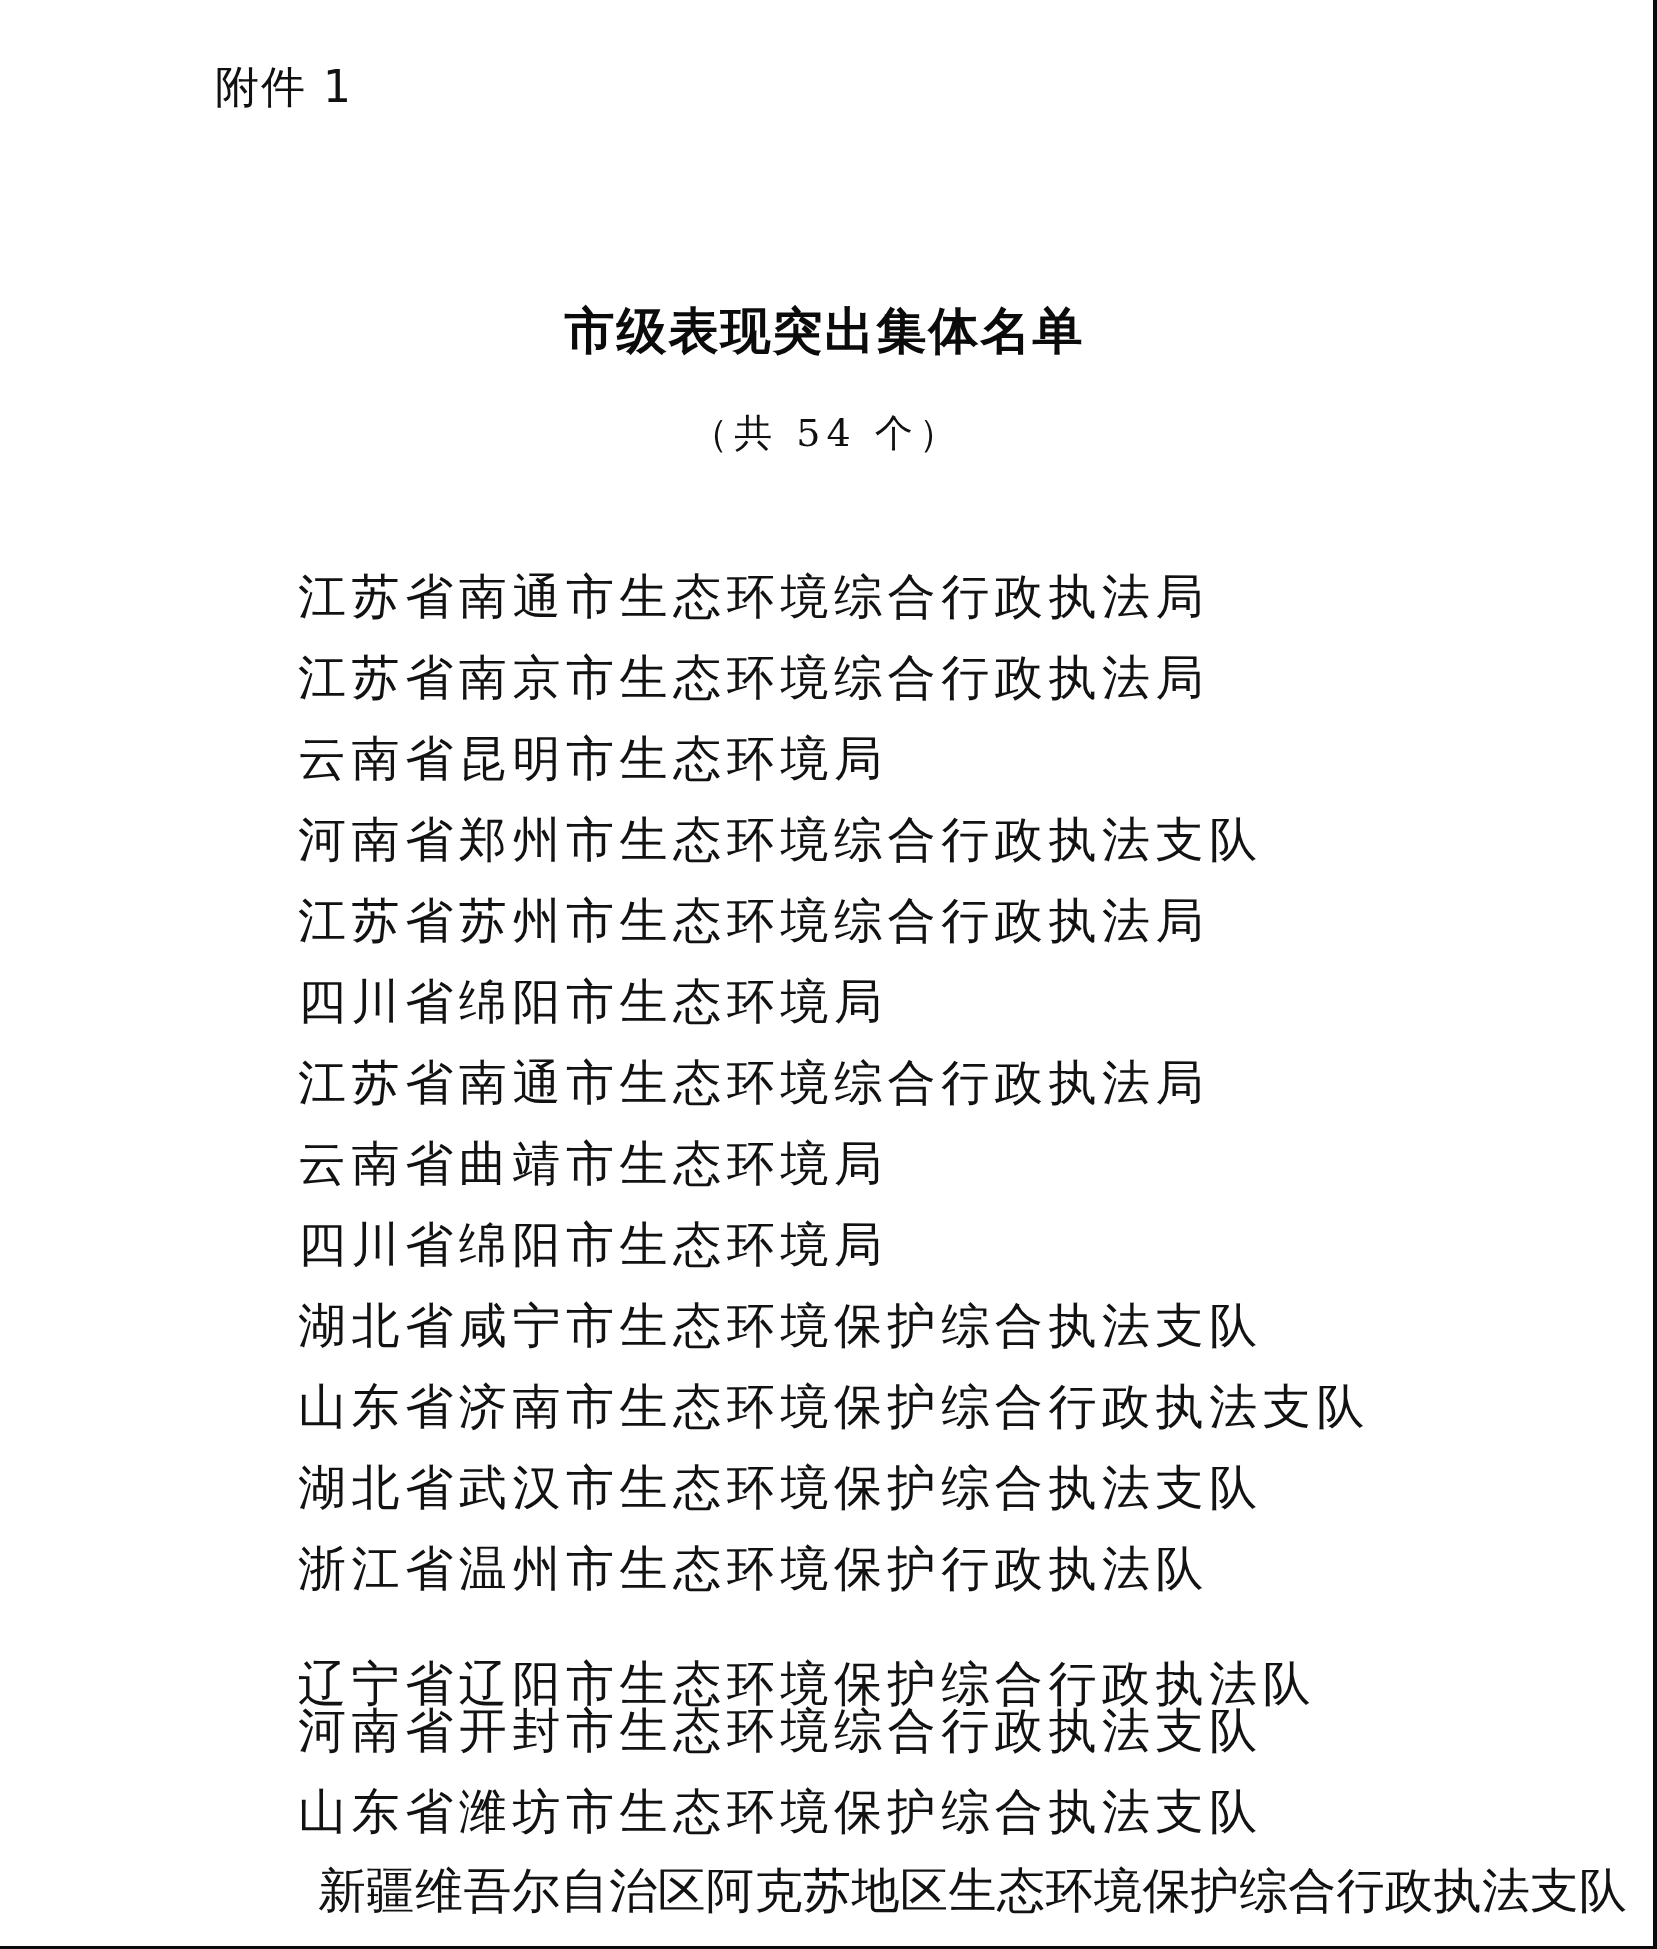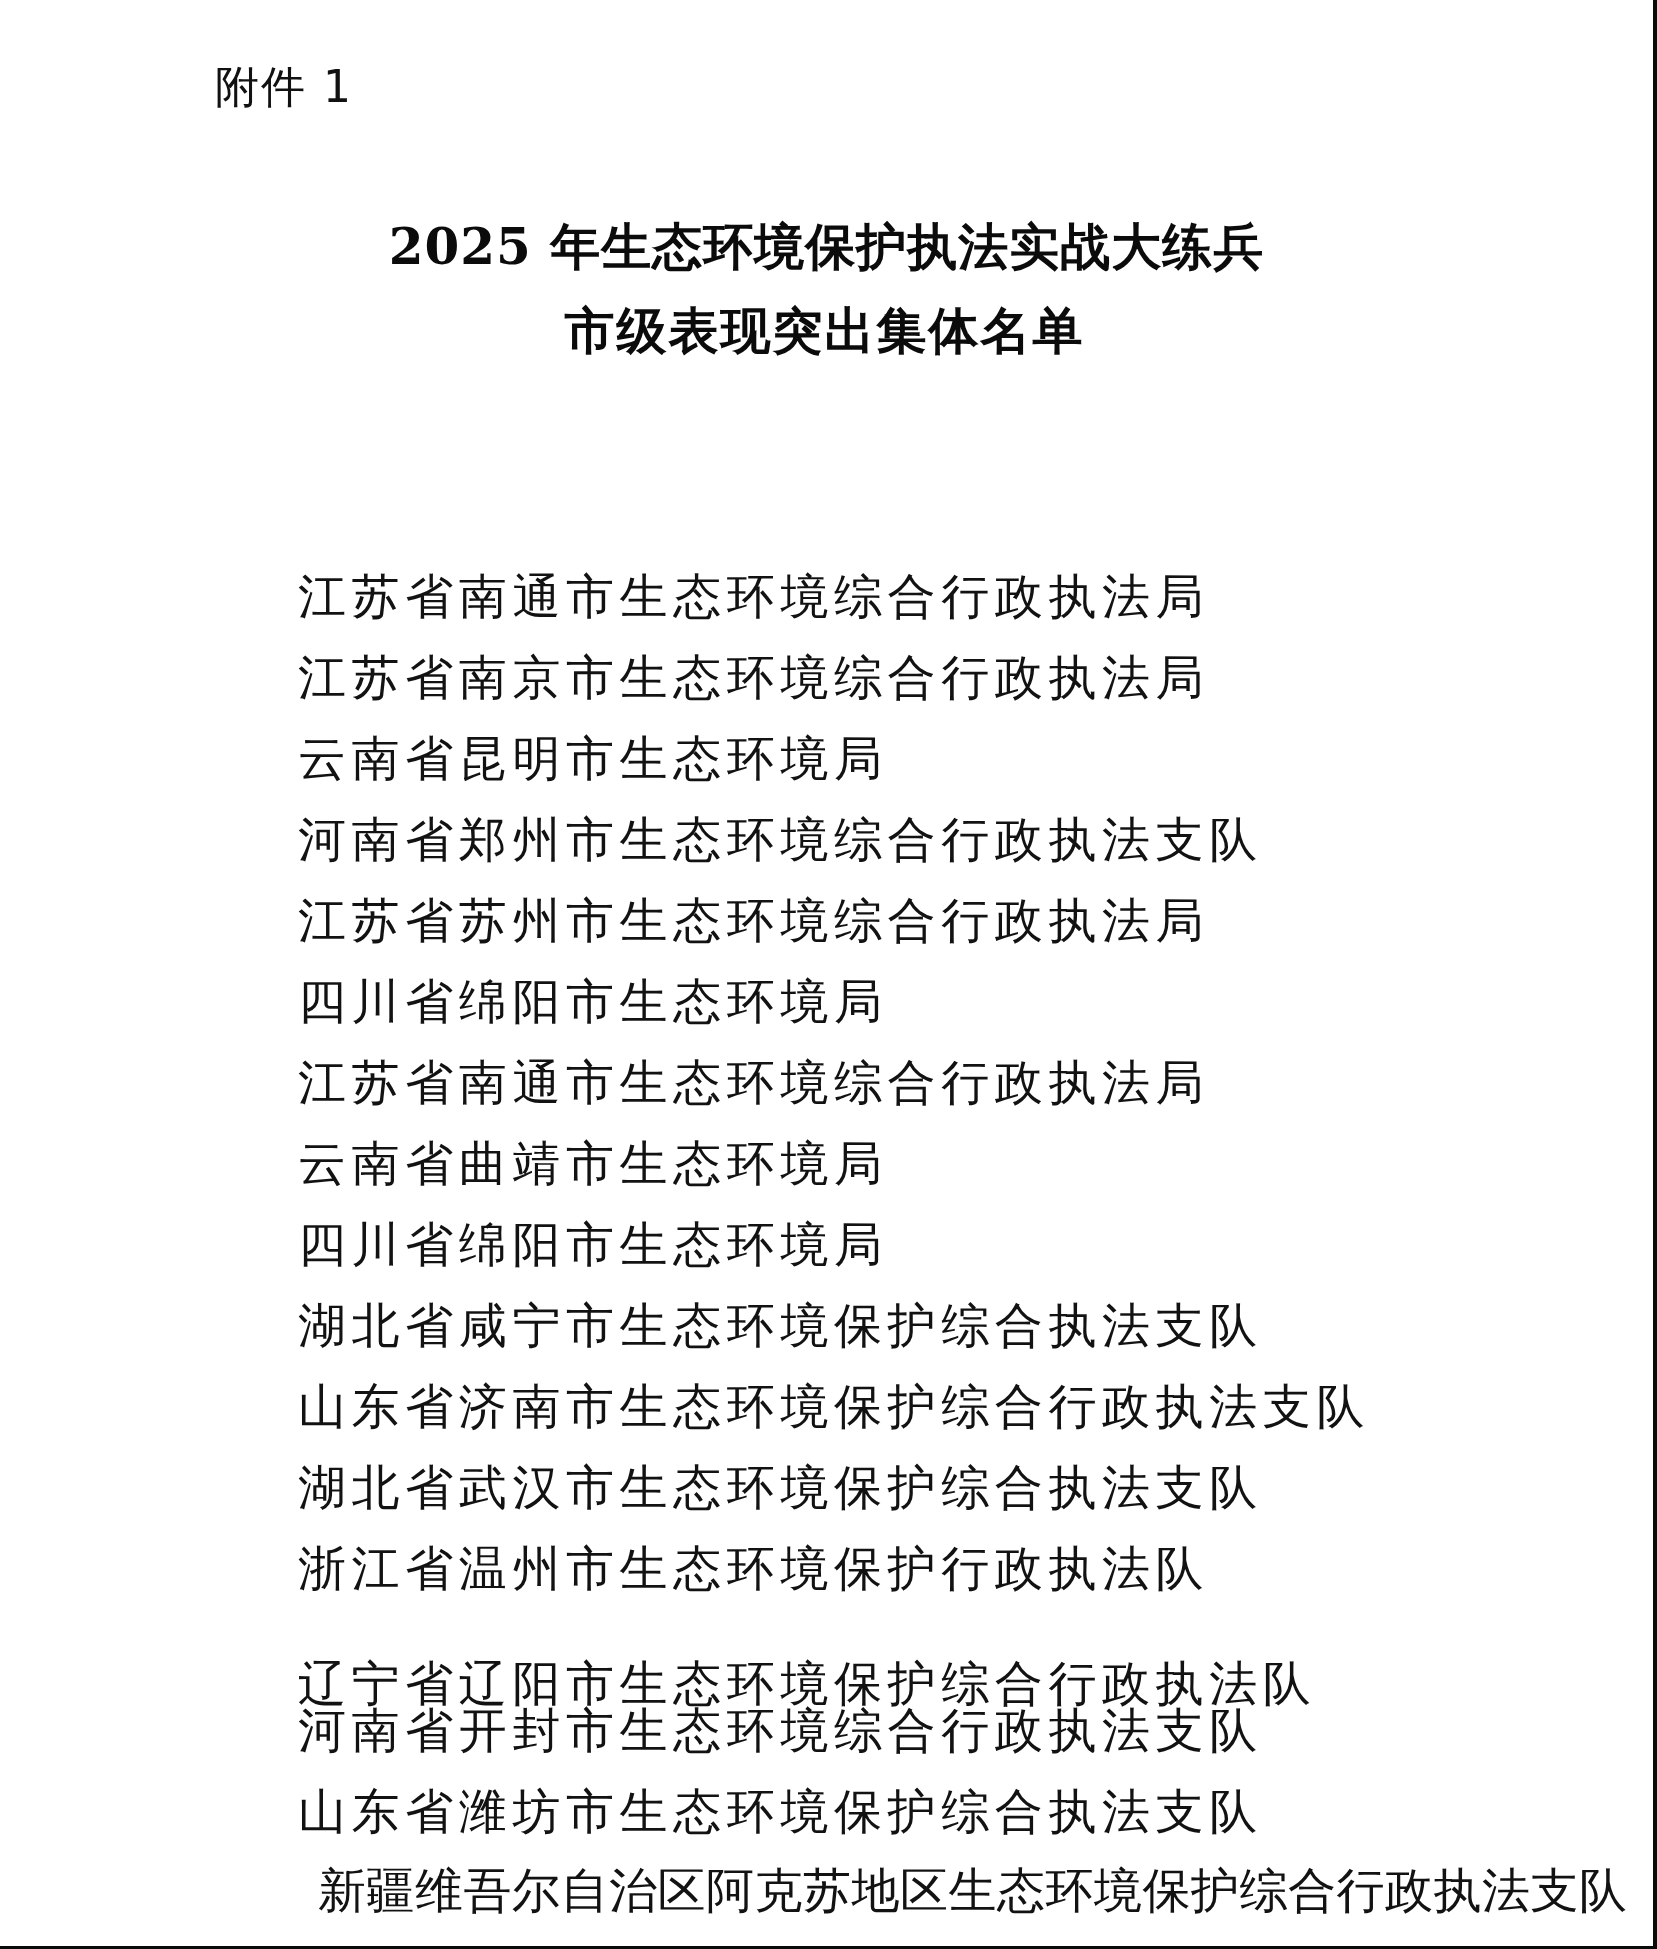--- a/index.html
+++ b/index.html
@@ -82,23 +82,23 @@
       margin-left: 32px;
     }
   </style>
 </head>
 <body>
 
 <div class="page">
 
   <div class="attachment-label">附件 1</div>
 
-  <div class="title line1">2025 年生态环境保护执法实战大练兵</div>
   <div class="title line2">市级表现突出集体名单</div>
 
+  <div class="count">（共 54 个）</div>
 
   <ul class="list">
     <li class="list-item" style="top:12px">江苏省南通市生态环境综合行政执法局</li>
     <li class="list-item" style="top:93px">江苏省南京市生态环境综合行政执法局</li>
     <li class="list-item" style="top:174px">云南省昆明市生态环境局</li>
     <li class="list-item" style="top:255px">河南省郑州市生态环境综合行政执法支队</li>
     <li class="list-item" style="top:336px">江苏省苏州市生态环境综合行政执法局</li>
     <li class="list-item" style="top:417px">四川省绵阳市生态环境局</li>
     <li class="list-item" style="top:498px">江苏省南通市生态环境综合行政执法局</li>
     <li class="list-item" style="top:579px">云南省曲靖市生态环境局</li>

